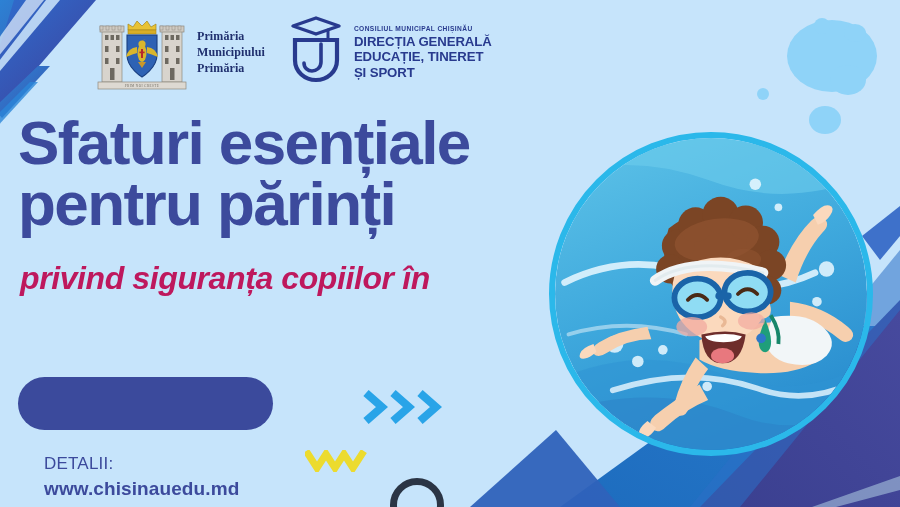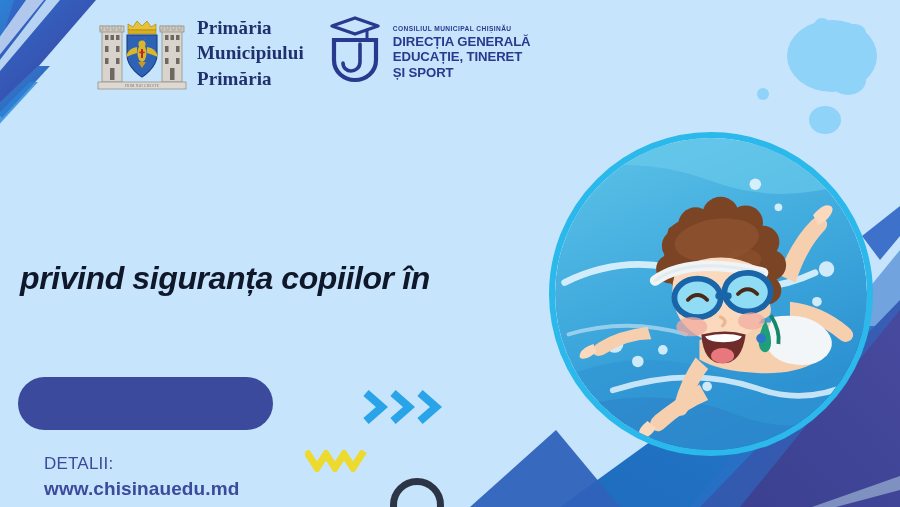--- a/index.html
+++ b/index.html
@@ -23,21 +23,21 @@
   .logo-row {
     position:absolute; left:96px; top:14px;
     display:flex; align-items:flex-start; gap:22px;
     z-index:6;
   }
   .logo-block { display:flex; align-items:center; gap:9px; }
   .crest-svg { width:92px; height:78px; display:block; }
   .primaria-text {
     font-family:"Liberation Serif", serif;
     font-weight:700;
-    font-size:19px;
+    font-size:12px;
     line-height:1.33;
     color:#20306e;
     letter-spacing:.1px;
   }
   .dgets-mark { width:58px; height:70px; display:block; }
   .dgets-text { padding-top:7px; }
   .dgets-small {
     font-size:6.6px; font-weight:700; color:#283a8e;
     letter-spacing:.42px; line-height:1.1; margin-bottom:2px;
     white-space:nowrap;
@@ -61,21 +61,21 @@
   }
   .headline .l2 { display:block; }
 
   .subhead {
     position:absolute; left:20px; top:258px;
     z-index:6;
     font-size:32px;
     font-weight:700;
     font-style:italic;
     line-height:1.3;
-    color:#0f172a;
+    color:#be185d;
     letter-spacing:-.4px;
     text-align:center;
   }
   .subhead .s2 { display:block; }
 
   
   .cta-pill {
     position:absolute; left:18px; top:377px;
     width:255px; height:53px;
     background:#3b4a9c;
@@ -374,20 +374,24 @@
           <path d="M172 186 q8 4 2 9" stroke="#e9b895" stroke-width="3.5" fill="none" stroke-linecap="round"></path>
 
           <path d="M152 204 q26 -6 46 0 q-4 30 -24 30 q-20 0 -22 -30 z" fill="#6e2d2b"></path>
           <path d="M156 206 q22 -5 38 0 q-2 6 -19 6 q-17 0 -19 -6 z" fill="#ffffff"></path>
           <ellipse cx="174" cy="226" rx="12" ry="8" fill="#e8787e"></ellipse>
         </g>
       </g>
     </svg>
   </div>
 
+  <h1 class="headline">
+    <span>Sfaturi esențiale</span>
+    <span class="l2">pentru părinți</span>
+  </h1>
 
   <h2 class="subhead">
     <span>privind siguranța copiilor în</span>
   </h2>
 
   <button class="cta-pill"></button>
 
   <div class="details">
     <div class="d-label">DETALII:</div>
     <div class="d-url">www.chisinauedu.md</div>

